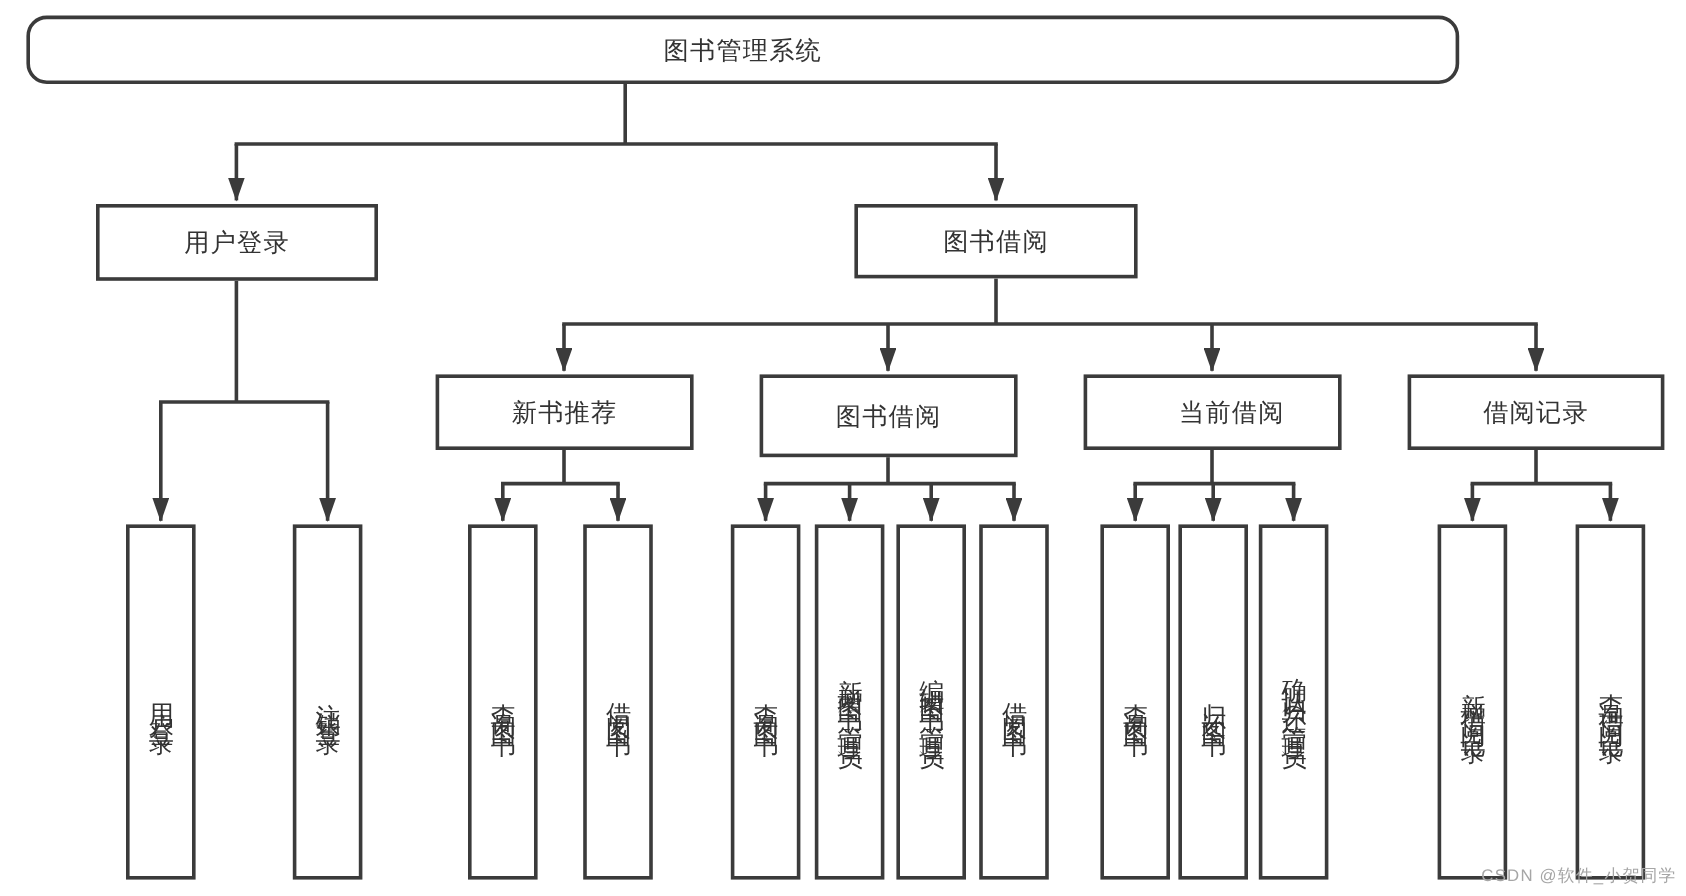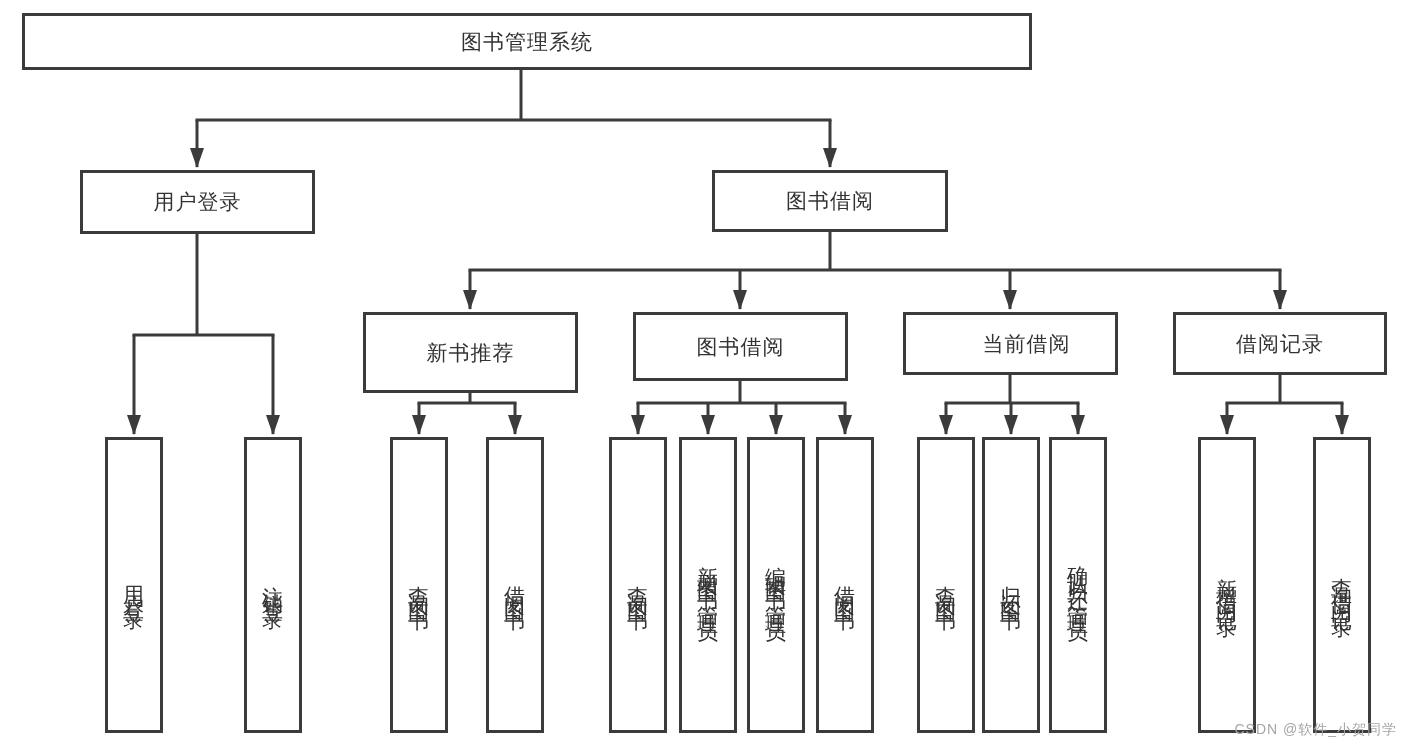--- a/index.html
+++ b/index.html
@@ -44,24 +44,24 @@
     writing-mode: vertical-rl;
     text-orientation: mixed;
     font-size: 21px;
     letter-spacing: 8px;
     line-height: 1;
     color: var(--text);
     white-space: nowrap;
   }
 
   
-  .n-root   { left: 22px;   top: 13px;  width: 1010px; height: 57px; }
+  .n-root   { left: 22px;   top: 13px;  width: 1194px; height: 57px; border-radius: 17px; }
   .n-login  { left: 80px;   top: 170px; width: 235px; height: 64px; }
   .n-mgmt   { left: 712px;  top: 170px; width: 236px; height: 62px; }
-  .n-rec    { left: 363px;  top: 312px; width: 215px; height: 81px; }
+  .n-rec    { left: 363px;  top: 312px; width: 215px; height: 63px; }
   .n-borrow { left: 633px;  top: 312px; width: 215px; height: 69px; }
   .n-cur    { left: 903px;  top: 312px; width: 215px; height: 63px; padding-left: 32px; }
   .n-hist   { left: 1173px; top: 312px; width: 214px; height: 63px; }
 
   .leaf { top: 437px; height: 296px; width: 58px; }
   .l-ul1 { left: 105px; }
   .l-ul2 { left: 244px; }
   .l-a1  { left: 390px; }
   .l-a2  { left: 486px; }
   .l-b1  { left: 609px; }

